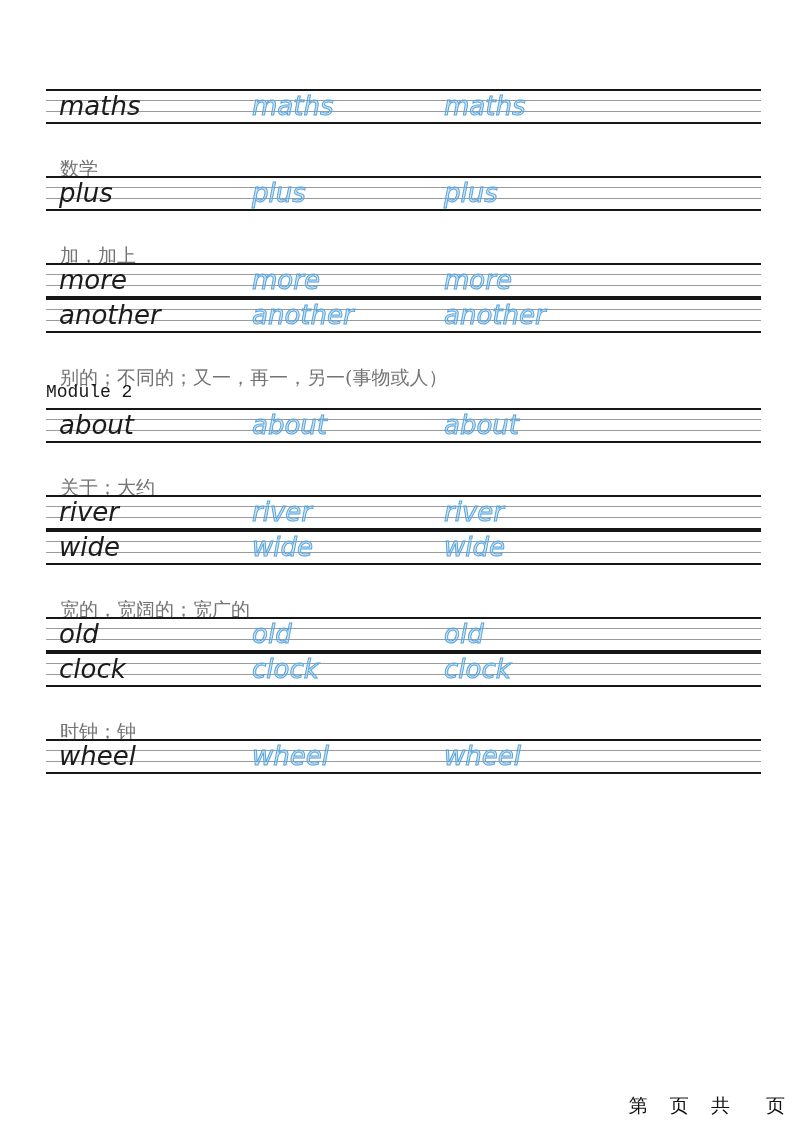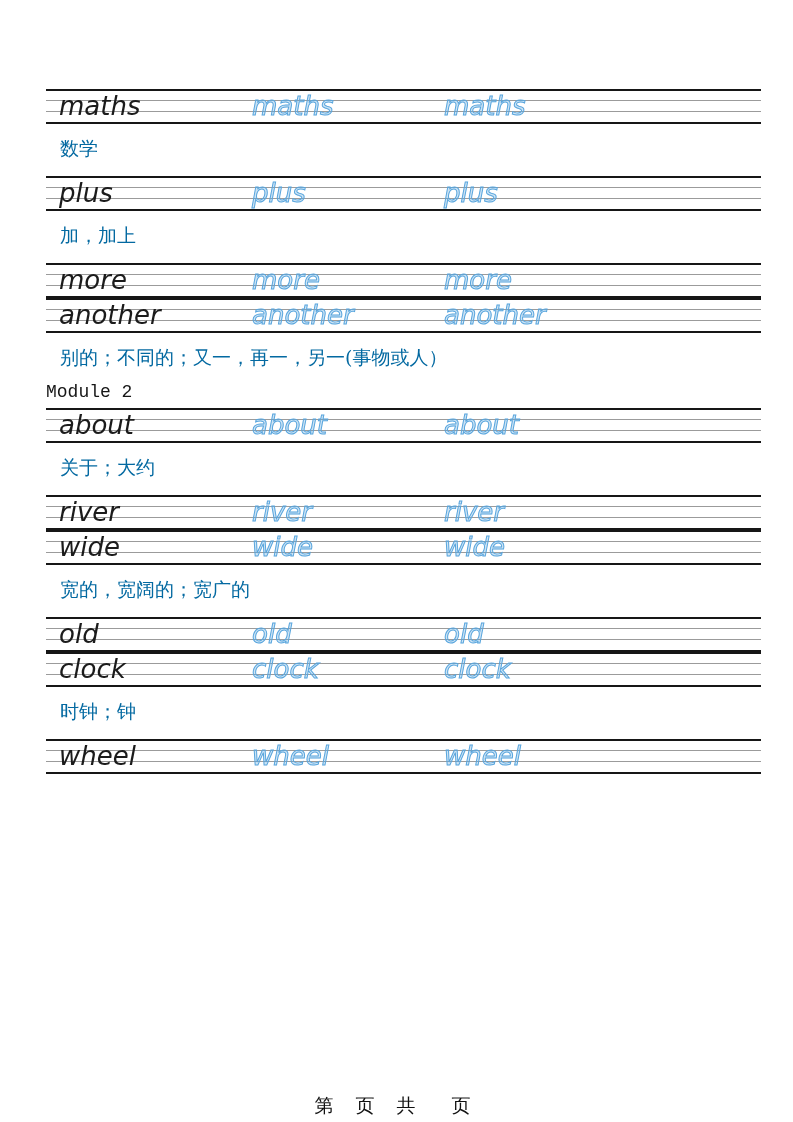--- a/index.html
+++ b/index.html
@@ -50,41 +50,41 @@
   }
   .w.trace {
     color: rgba(88, 165, 221, 0.30);
     -webkit-text-stroke: 1px #58a5dd;
   }
   .w.t1 { left: 206px; }
   .w.t2 { left: 398px; }
   .meaning {
     height: 52px;
     box-sizing: border-box;
-    padding: 13px 0 0 14px;
+    padding: 33px 0 0 14px;
     font-family: "DejaVu Serif", "Liberation Serif", serif;
     font-size: 19px;
     line-height: 22px;
-    color: #0369a1;
+    color: #737373;
     white-space: nowrap;
   }
   .module-header {
     height: 28px;
     box-sizing: border-box;
     margin-top: -5px;
     font-family: Liberation Mono, monospace;
     font-size: 18px;
     line-height: 24px;
     color: #161616;
   }
   .page-footer {
     position: absolute;
     left: 0; top: 1093px;
     width: 793px;
-    text-align: center;
+    text-align: right;
     font-family: "DejaVu Sans", "Liberation Sans", sans-serif;
     font-size: 19px;
     font-weight: 500;
     letter-spacing: 8px;
     color: #111111;
     white-space: pre;
   }
 </style>
 </head>
 <body>

